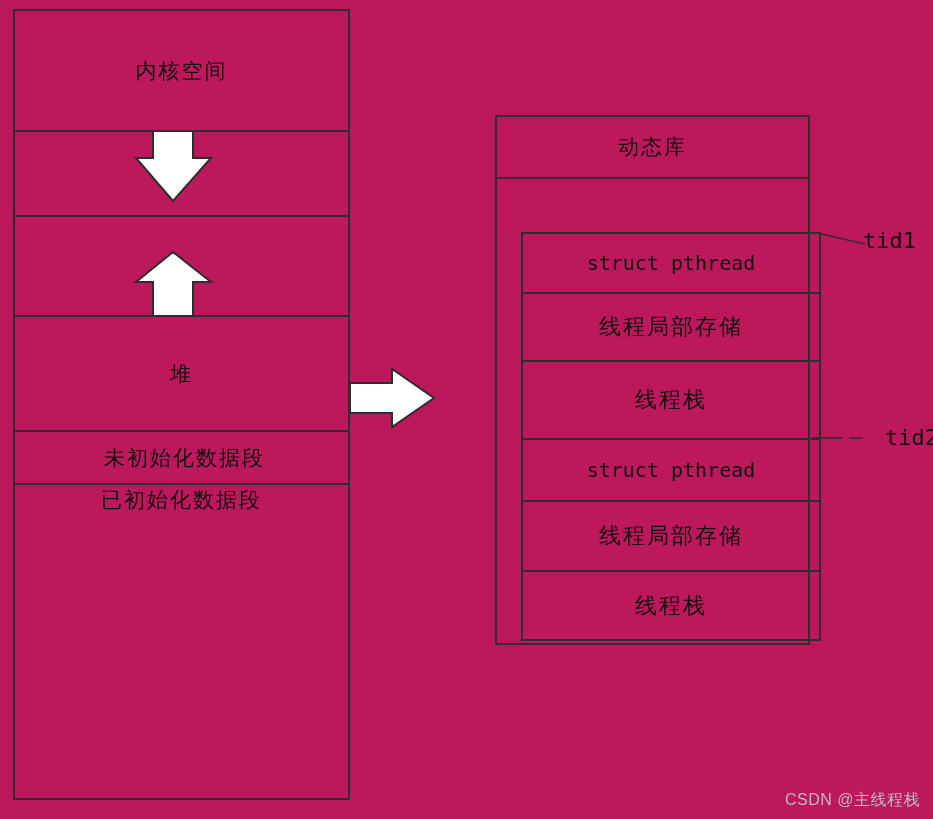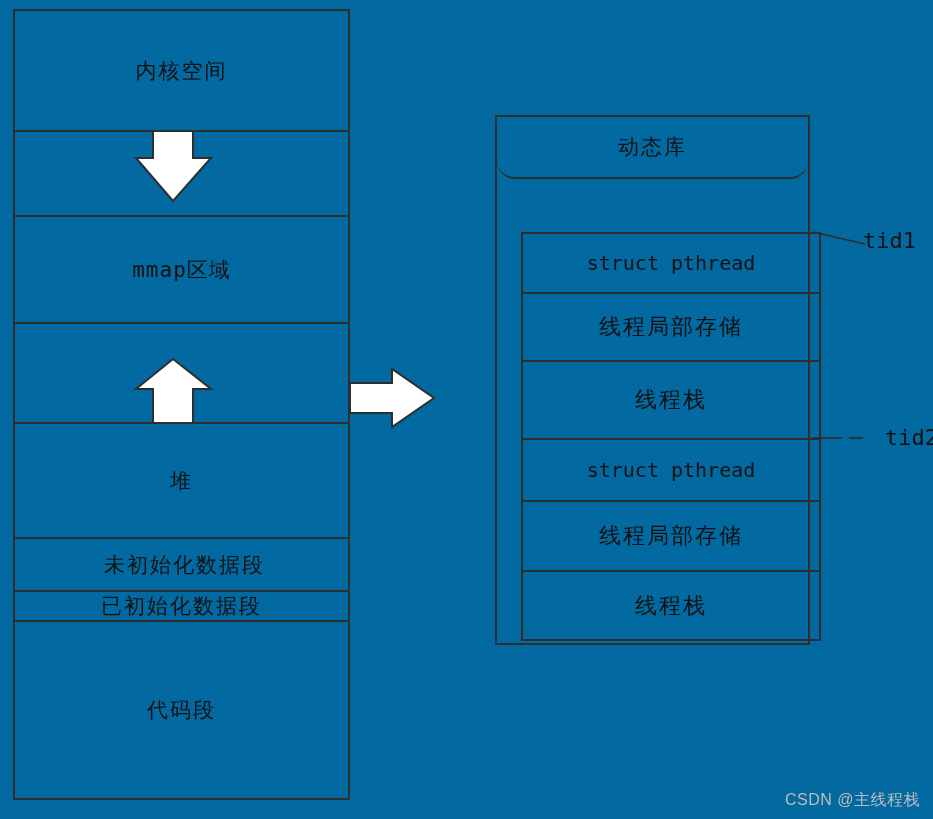--- a/index.html
+++ b/index.html
@@ -4,21 +4,21 @@
 <style>
   :root{
     --line:#2e2e2e;
     --ink:#111111;
     --wm:#bcbcbc;
   }
   html,body{margin:0;padding:0;background:#ffffff;}
   .canvas{
     position:relative;
     width:933px;height:819px;
-    background:#0369a1;
+    background:#be185d;
     font-family:"Liberation Serif", serif;
     color:var(--ink);
     overflow:hidden;
   }
   
   .mem-col{
     position:absolute;left:13px;top:9px;
     width:337px;height:791px;
     border:2px solid var(--line);
     box-sizing:border-box;
@@ -53,21 +53,21 @@
     position:absolute;left:495px;top:115px;
     width:315px;height:530px;
     border:2px solid var(--line);
     box-sizing:border-box;
   }
   .detail-header{
     box-sizing:border-box;
     height:62px;
     border-bottom:2px solid var(--line);
     display:flex;align-items:center;justify-content:center;
-    font-size:21px;letter-spacing:2px;border-radius:18px;
+    font-size:21px;letter-spacing:2px;
   }
   .thread-box{
     position:absolute;left:24px;top:115px;
     width:300px;height:409px;
     border:2px solid var(--line);
     box-sizing:border-box;
     display:flex;flex-direction:column;
   }
   .thread-cell{
     box-sizing:border-box;
@@ -109,39 +109,33 @@
 
   <div class="mem-col">
     <div class="mem-cell h-kernel">
       <span>内核空间</span>
     </div>
     <div class="mem-cell h-arrowdown">
       <svg class="arrow-svg svg-down" width="77" height="73" viewBox="0 0 77 73">
         <polygon class="arrow-shape" points="18,1 58,1 58,28 76,28 38,71 1,28 18,28"></polygon>
       </svg>
     </div>
-    <div class="mem-cell h-mmap">
-      <span class="mono">mmap区域</span>
-    </div>
     <div class="mem-cell h-arrowup">
       <svg class="arrow-svg svg-up" width="77" height="66" viewBox="0 0 77 66">
         <polygon class="arrow-shape" points="38,1 76,31 58,31 58,65 18,65 18,31 1,31"></polygon>
       </svg>
     </div>
     <div class="mem-cell h-heap">
       <span>堆</span>
     </div>
     <div class="mem-cell h-bss">
       <span>未初始化数据段</span>
     </div>
     <div class="mem-cell h-data">
       <span>已初始化数据段</span>
-    </div>
-    <div class="mem-cell h-text">
-      <span>代码段</span>
     </div>
   </div>
 
   <svg class="arrow-svg svg-right" width="86" height="60" viewBox="0 0 86 60">
     <polygon class="arrow-shape" points="0,15 42,15 42,1 84,30 42,59 42,45 0,45"></polygon>
   </svg>
 
   <div class="detail-box">
     <div class="detail-header">
       <span>动态库</span>

